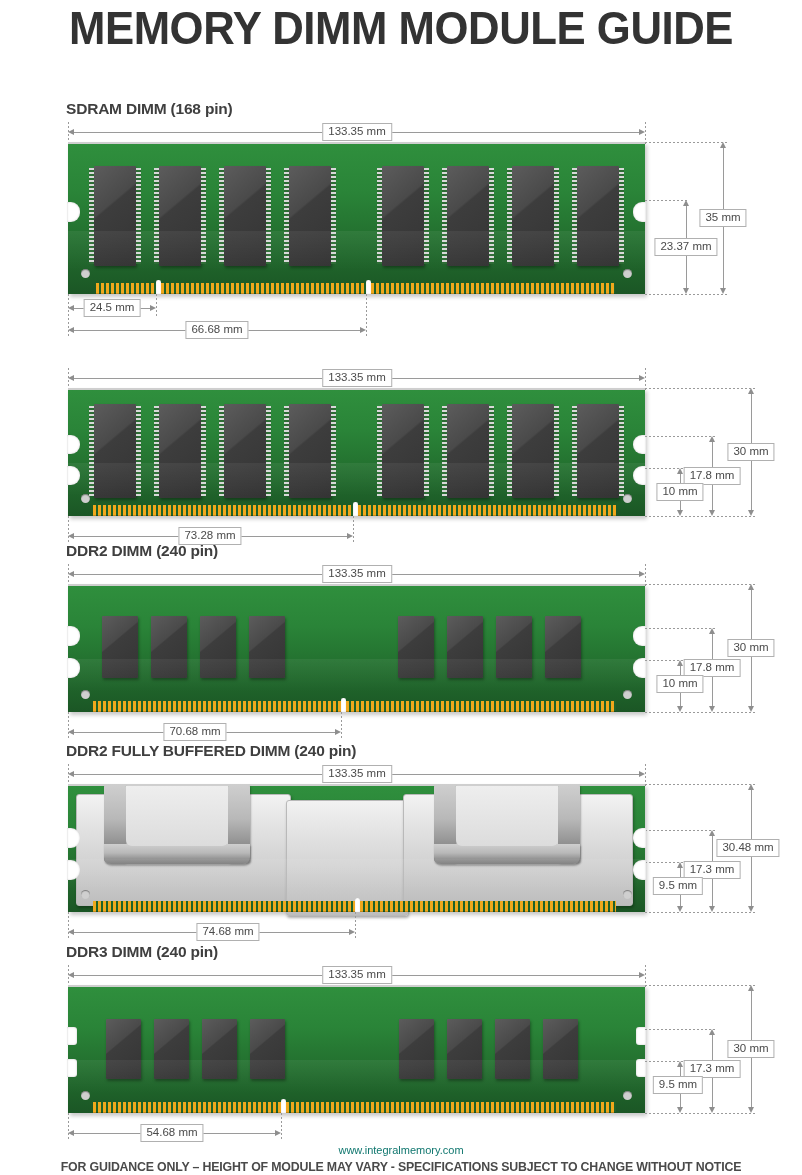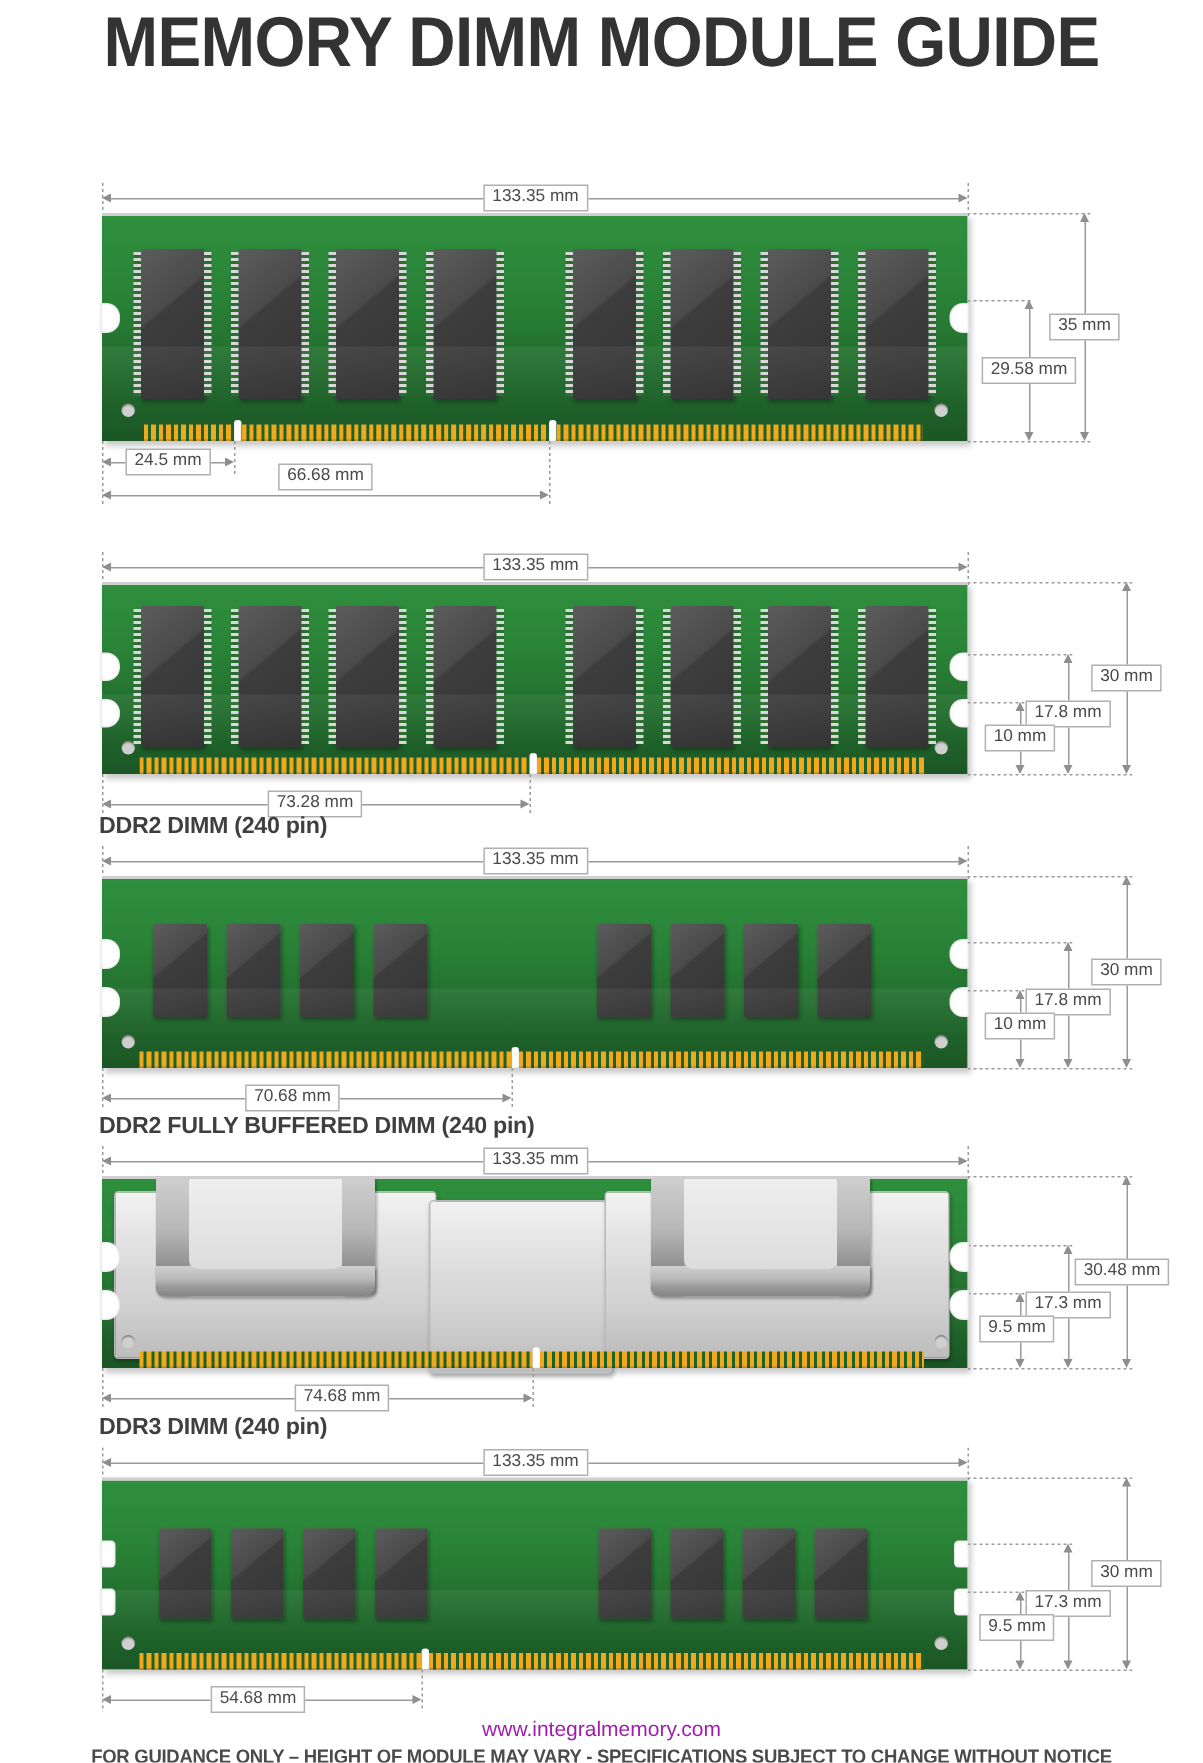--- a/index.html
+++ b/index.html
@@ -147,36 +147,37 @@
     font-size:11.5px;
     color:#4a4a4a;
     padding:1px 5px 2px 5px;
     white-space:nowrap;
     line-height:13px;
     transform: translate(-50%,-50%);
   }
 
   
   .footer { position:absolute; left:0; right:0; text-align:center; }
-  .foot-url { font-size:14px; color:#a21caf; }
+  .foot-url { font-size:11px; color:#0f766e; }
   .foot-note {
     font-size:13px; color:#4a4a4a; font-weight:bold;
     letter-spacing:-0.2px;
     font-family:"Liberation Sans Narrow","Liberation Sans",sans-serif;
     transform: scaleX(0.95);
   }
 </style>
 </head>
 <body>
 
 <div id="page">
 
   <div class="title">MEMORY DIMM MODULE GUIDE</div>
 
   <div class="section" style="position:absolute;left:0;top:96px;width:802px;height:250px;">
+    <div class="sec-title">SDRAM DIMM (168 pin)</div>
 
     <div class="stage" style="position:absolute;left:0;top:22px;width:802px;height:225px;">
 
       <div class="ext" style="left:68px;top:0px;height:22px;"></div>
       <div class="ext" style="left:645px;top:0px;height:22px;"></div>
       <div class="dim-line-h" style="left:72px;top:10px;width:569px;"></div>
       <div class="arr l" style="left:68px;top:6.5px;"></div>
       <div class="arr r" style="left:639px;top:6.5px;"></div>
       <div class="dim-label" style="left:357px;top:10px;">133.35 mm</div>
 
@@ -207,35 +208,35 @@
       <div class="ext-h" style="left:645px;top:78px;width:44px;"></div>
 
       <div class="dim-line-v" style="left:723px;top:24px;height:144px;"></div>
       <div class="arr u" style="left:719.5px;top:20px;"></div>
       <div class="arr d" style="left:719.5px;top:166px;"></div>
       <div class="dim-label" style="left:723px;top:96px;">35 mm</div>
 
       <div class="dim-line-v" style="left:686px;top:82px;height:86px;"></div>
       <div class="arr u" style="left:682.5px;top:78px;"></div>
       <div class="arr d" style="left:682.5px;top:166px;"></div>
-      <div class="dim-label" style="left:686px;top:125px;">29.58 mm</div>
+      <div class="dim-label" style="left:686px;top:125px;">23.37 mm</div>
 
       <div class="ext" style="left:68px;top:172px;height:42px;"></div>
       <div class="ext" style="left:156px;top:172px;height:22px;"></div>
       <div class="ext" style="left:366px;top:172px;height:42px;"></div>
 
       <div class="dim-line-h" style="left:72px;top:186px;width:80px;"></div>
       <div class="arr l" style="left:68px;top:182.5px;"></div>
       <div class="arr r" style="left:150px;top:182.5px;"></div>
       <div class="dim-label" style="left:112px;top:186px;">24.5 mm</div>
 
       <div class="dim-line-h" style="left:72px;top:208px;width:290px;"></div>
       <div class="arr l" style="left:68px;top:204.5px;"></div>
       <div class="arr r" style="left:360px;top:204.5px;"></div>
-      <div class="dim-label" style="left:217px;top:196px;">66.68 mm</div>
+      <div class="dim-label" style="left:217px;top:208px;">66.68 mm</div>
     </div>
   </div>
 
   <div class="section" style="position:absolute;left:0;top:342px;width:802px;height:200px;">
 
     <div class="stage" style="position:absolute;left:0;top:22px;width:802px;height:178px;">
       <div class="ext" style="left:68px;top:0px;height:22px;"></div>
       <div class="ext" style="left:645px;top:0px;height:22px;"></div>
       <div class="dim-line-h" style="left:72px;top:10px;width:569px;"></div>
       <div class="arr l" style="left:68px;top:6.5px;"></div>

